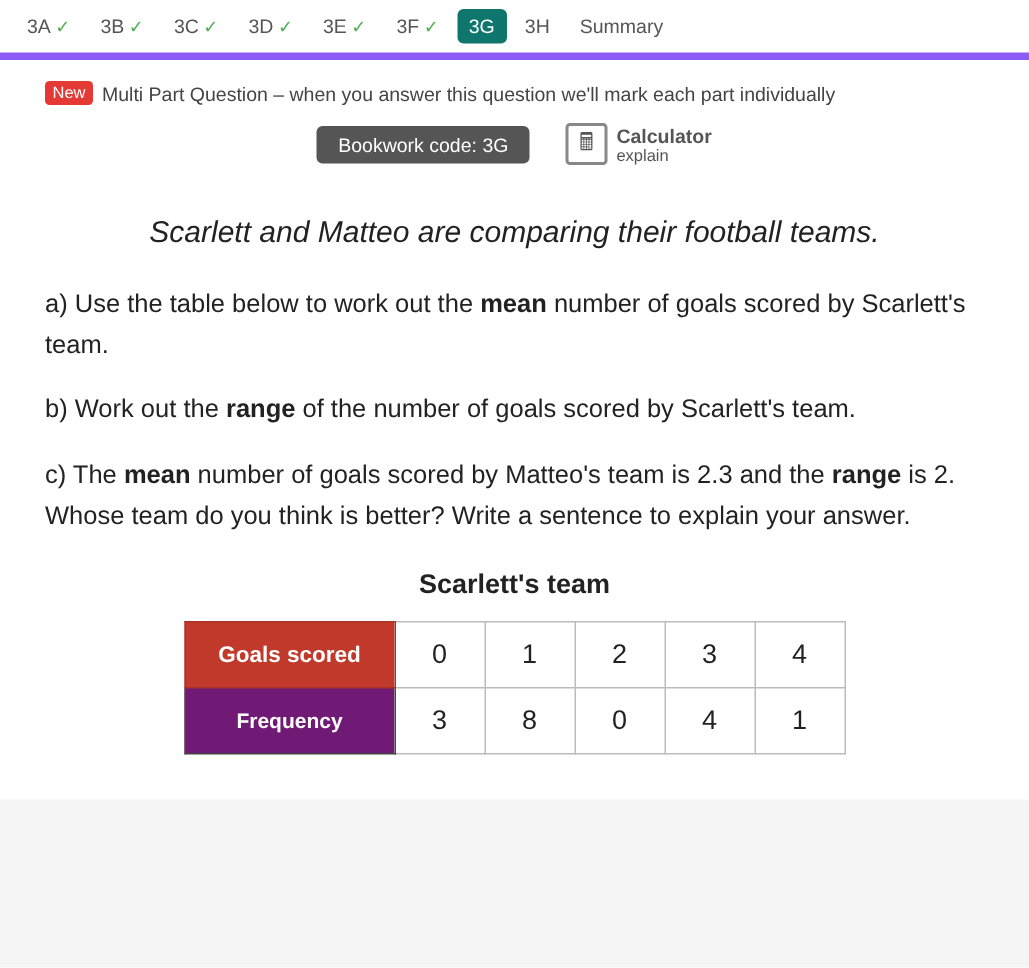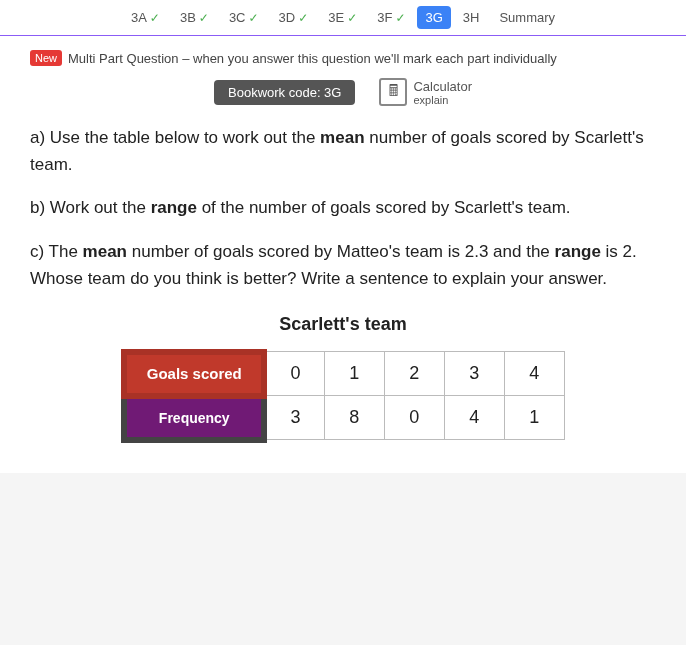--- a/index.html
+++ b/index.html
@@ -7,44 +7,43 @@
       font-family: Arial, sans-serif;
       background: #f5f5f5;
       width: 686px;
       min-height: 645px;
       overflow-x: hidden;
     }
 
     
     .nav-bar {
       background: #fff;
-      border-bottom: 1px solid #8b5cf6;
+      border-bottom: 5px solid #8b5cf6;
       padding: 6px 10px;
       display: flex;
       align-items: center;
       gap: 4px;
-      justify-content: center;
     }
     .nav-item {
       display: flex;
       align-items: center;
       gap: 3px;
       padding: 4px 8px;
       border-radius: 4px;
       font-size: 13px;
       font-weight: 500;
       color: #555;
       cursor: pointer;
     }
     .nav-item .checkmark {
       color: #4caf50;
       font-size: 12px;
     }
     .nav-item.active {
-      background: #3b82f6;
+      background: #0f766e;
       color: #fff;
       border-radius: 4px;
     }
 
     
     .main-content {
       background: #fff;
       padding: 14px 30px 30px 30px;
     }
 
@@ -65,21 +64,21 @@
       padding: 2px 5px;
       border-radius: 3px;
     }
 
     
     .bookwork-bar {
       display: flex;
       justify-content: center;
       align-items: center;
       gap: 24px;
-      margin-bottom: 18px;
+      margin-bottom: 31px;
     }
     .bookwork-code {
       background: #555;
       color: #fff;
       font-size: 13px;
       padding: 5px 14px;
       border-radius: 4px;
       border: none;
       cursor: pointer;
     }
@@ -133,21 +132,21 @@
 
     .data-table {
       margin: 0 auto;
       border-collapse: collapse;
     }
     .data-table td {
       width: 60px;
       height: 44px;
       text-align: center;
       font-size: 18px;
-      border: 6px solid #fca5a5;
+      border: 1px solid #fca5a5;
       color: #222;
     }
     .data-table .label-cell {
       background: #c0392b;
       color: #fff;
       font-weight: bold;
       font-size: 15px;
       padding: 0 14px;
       width: 140px;
       border-color: #a93226;
@@ -210,26 +209,27 @@
   <div class="notice-bar">
     <span class="new-badge">New</span>
     <span>Multi Part Question – when you answer this question we'll mark each part individually</span>
   </div>
 
   <div class="bookwork-bar">
     <button class="bookwork-code">Bookwork code: 3G</button>
     <div class="calculator-box">
       <div class="calc-icon">🖩</div>
       <div>
-        <div style="font-size:13px; font-weight:normal;">Calculator</div>
+        <div style="font-size:13px; font-weight:bold;">Calculator</div>
         <div style="font-size:11px;">explain</div>
       </div>
     </div>
   </div>
 
+  <div class="question-text">Scarlett and Matteo are comparing their football teams.</div>
 
   <div class="part">
     a) Use the table below to work out the <span class="bold">mean</span> number of goals scored by Scarlett's team.
   </div>
 
   <div class="part">
     b) Work out the <span class="bold">range</span> of the number of goals scored by Scarlett's team.
   </div>
 
   <div class="part">

